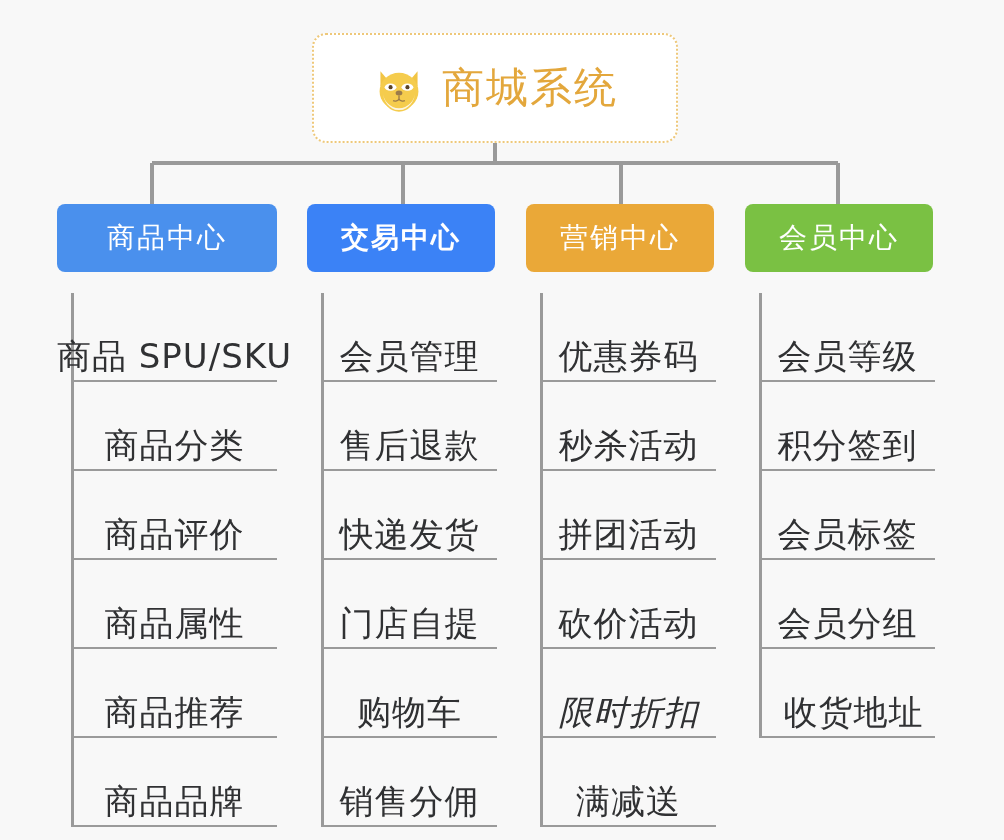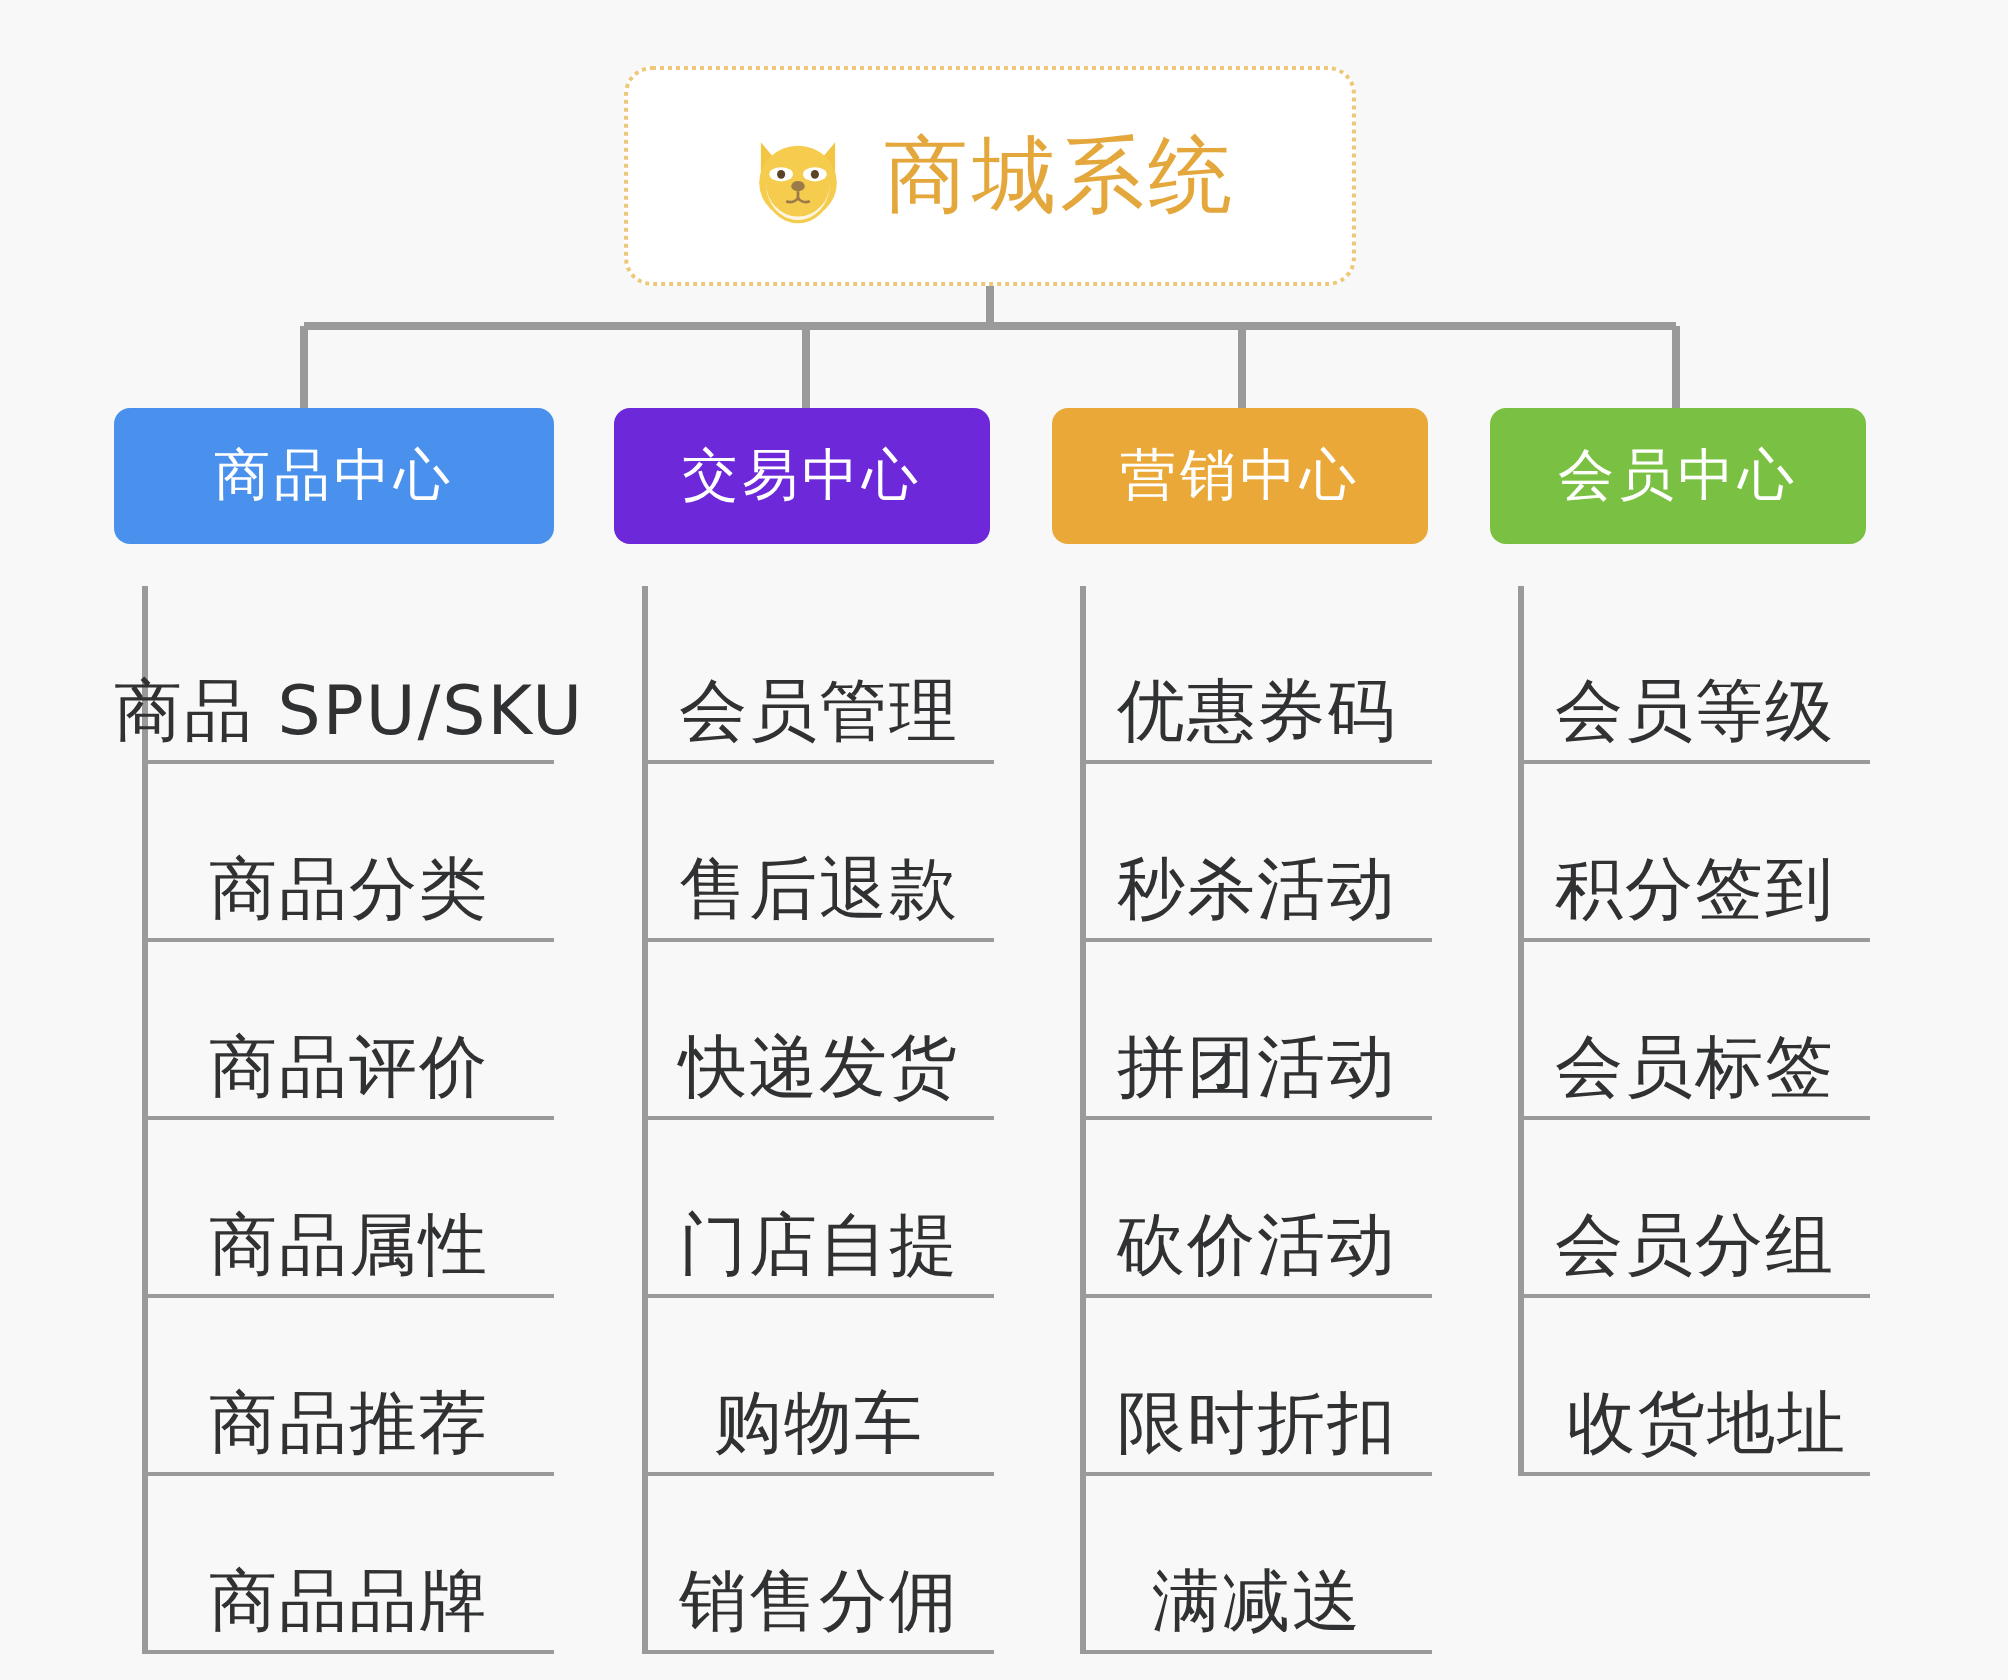--- a/index.html
+++ b/index.html
@@ -181,21 +181,21 @@
       <div class="leaf" style="border-bottom-color: rgb(154, 154, 154);">
         <span class="leaf-label">商品推荐</span>
       </div>
       <div class="leaf" style="border-bottom-color: rgb(154, 154, 154);">
         <span class="leaf-label">商品品牌</span>
       </div>
     </div>
   </div>
 
   <div class="branch branch-1">
-    <div class="branch-header" style="background: #6d28d9;">
+    <div class="branch-header" style="background: #3b82f6; font-weight: bold;">
       <span>交易中心</span>
     </div>
     <div class="branch-items">
       <div class="branch-spine" style="background: rgb(154, 154, 154);"></div>
       <div class="leaf" style="border-bottom-color: rgb(154, 154, 154);">
         <span class="leaf-label">会员管理</span>
       </div>
       <div class="leaf" style="border-bottom-color: rgb(154, 154, 154); justify-content: center;">
         <span class="leaf-label">售后退款</span>
       </div>
@@ -225,21 +225,21 @@
       </div>
       <div class="leaf" style="border-bottom-color: rgb(154, 154, 154);">
         <span class="leaf-label">秒杀活动</span>
       </div>
       <div class="leaf" style="border-bottom-color: rgb(154, 154, 154);">
         <span class="leaf-label">拼团活动</span>
       </div>
       <div class="leaf" style="border-bottom-color: rgb(154, 154, 154);">
         <span class="leaf-label">砍价活动</span>
       </div>
-      <div class="leaf" style="border-bottom-color: rgb(154, 154, 154);">
+      <div class="leaf" style="border-bottom-color: rgb(154, 154, 154); font-style: italic;">
         <span class="leaf-label">限时折扣</span>
       </div>
       <div class="leaf" style="border-bottom-color: rgb(154, 154, 154);">
         <span class="leaf-label">满减送</span>
       </div>
     </div>
   </div>
 
   <div class="branch branch-3">
     <div class="branch-header" style="background: rgb(122, 193, 67);">

